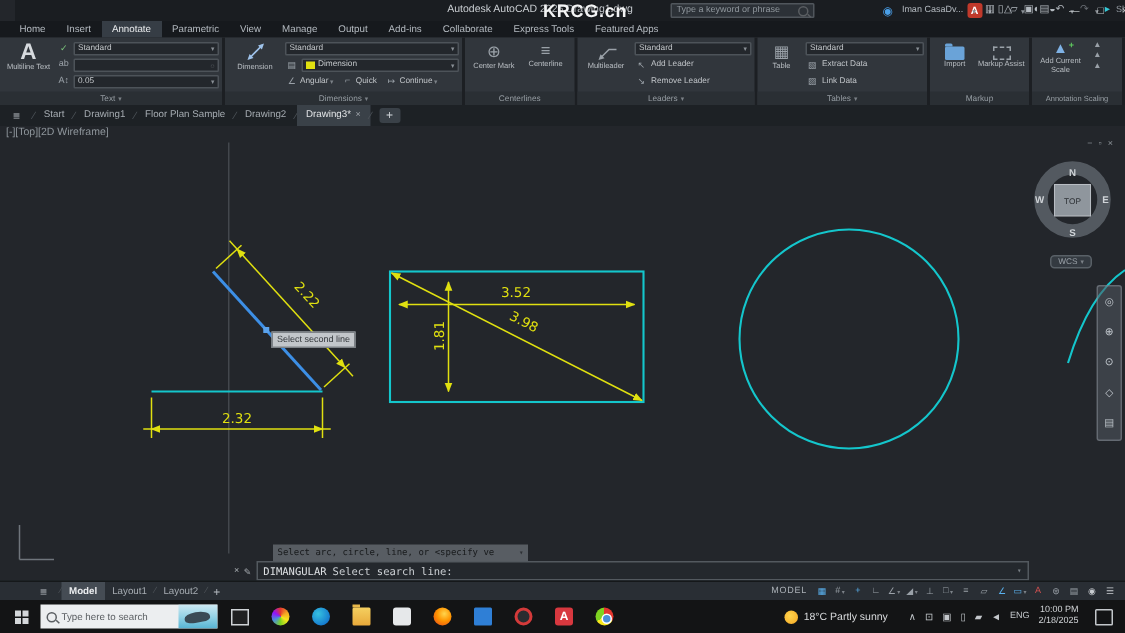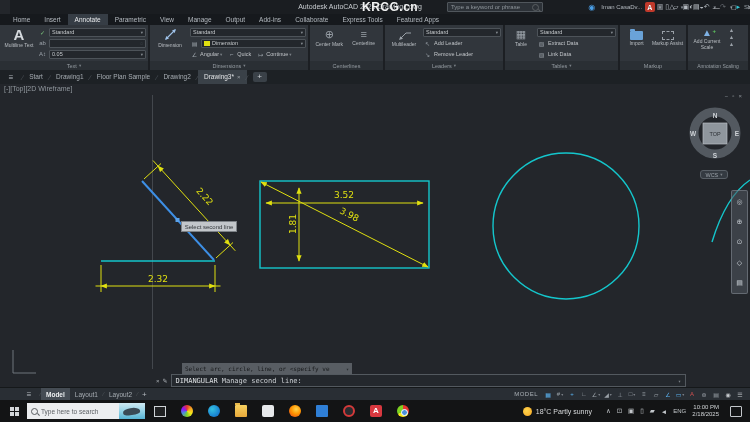--- a/index.html
+++ b/index.html
@@ -502,21 +502,21 @@
     <span>Select arc, circle, line, or &lt;specify ve</span>
       <span class="car">▾</span>
   </div>
   <div class="cmdbar">
     <div class="cmdgrip">
       <span class="cgi">×</span>
       <span class="cgi">✎</span>
     </div>
     <div class="cmdfield">
       <span class="cmdname">DIMANGULAR</span>
-      <span>Manage second line:</span>
+      <span>Select search line:</span>
       <span class="car">▾</span>
     </div>
   </div>
 
   <div class="statusbar">
     <span class="hamb" style="margin-left:18px;">≡</span>
     <span class="ssep">∕</span>
     <span class="stab active">Model</span>
     <span class="stab">Layout1</span>
     <span class="ssep">∕</span>

